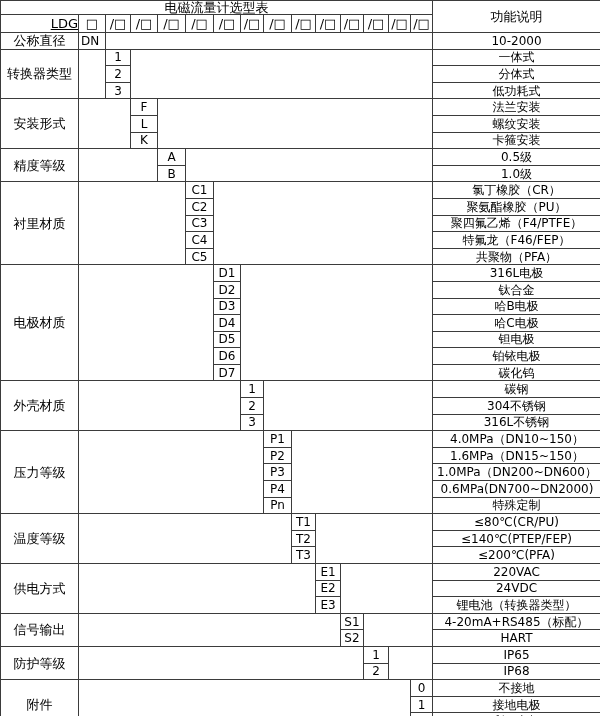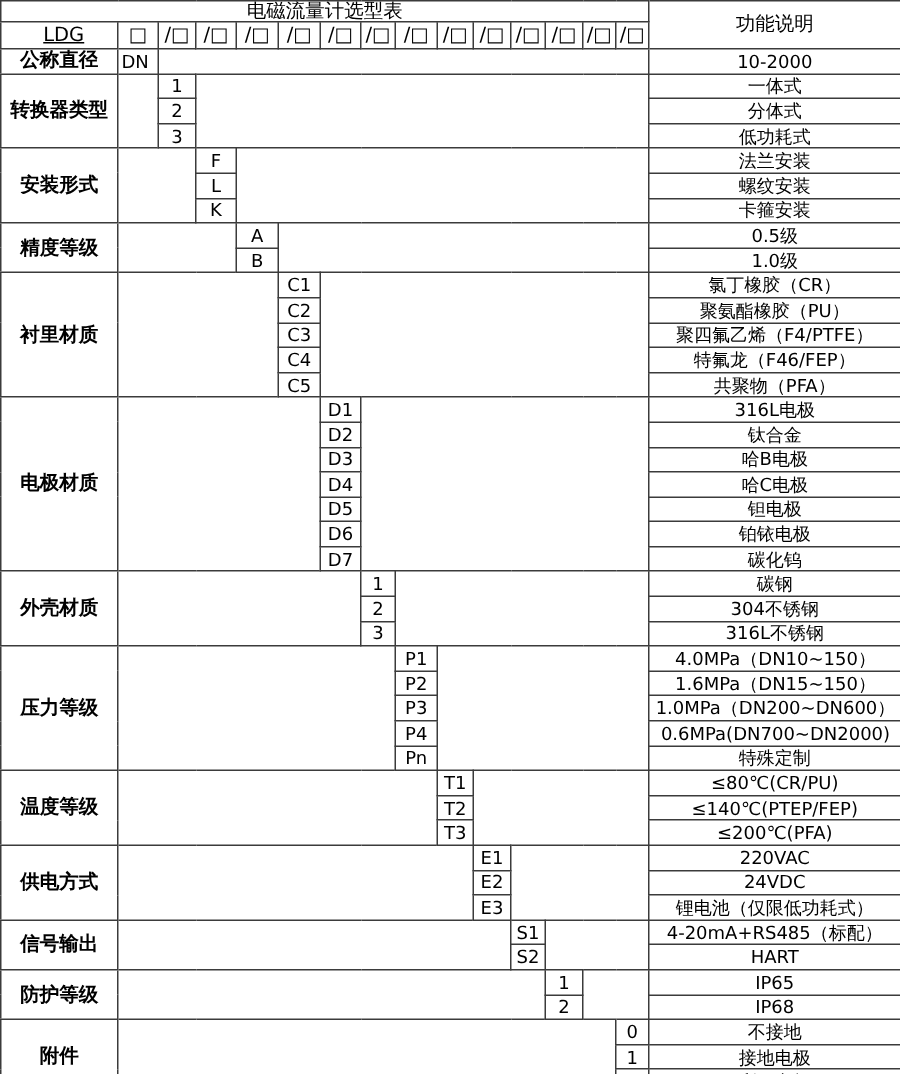--- a/index.html
+++ b/index.html
@@ -37,33 +37,32 @@
   td.title{
     font-size:13px;
     border-bottom:1px solid var(--grid);
     border-right:1px solid var(--grid);
   }
   td.desc-header{
     font-size:13px;
     border-left:1px solid var(--grid);
   }
   td.model-prefix{
-    text-align:center;
+    text-align:right;
     padding-left:6px;
     border-right:1px solid var(--grid);
     text-decoration:underline;
   }
   td.slot{
     border:1px solid var(--grid);
     font-size:13px;
   }
   td.cat{
     border-top:1px solid var(--grid);
     border-right:1px solid var(--grid);
-    font-weight:bold;
   }
   td.fill{
     border-top:1px solid var(--grid);
   }
   td.code{
     border:1px solid var(--grid);
     font-size:12px;
     margin-top:12px;
   }
   td.code-dn{
@@ -285,21 +284,21 @@
         <td class="code">E1</td>
         <td class="fill" colspan="4" rowspan="3"></td>
         <td class="desc">220VAC</td>
       </tr>
       <tr class="h-row">
         <td class="code">E2</td>
         <td class="desc">24VDC</td>
       </tr>
       <tr class="h-row">
         <td class="code">E3</td>
-        <td class="desc">锂电池（仅限低功耗式）</td>
+        <td class="desc">锂电池（转换器类型）</td>
       </tr>
       <tr class="h-row">
         <td class="cat" rowspan="2">信号输出</td>
         <td class="fill" colspan="10" rowspan="2"></td>
         <td class="code">S1</td>
         <td class="fill" colspan="3" rowspan="2"></td>
         <td class="desc">4-20mA+RS485（标配）</td>
       </tr>
       <tr class="h-row">
         <td class="code">S2</td>

